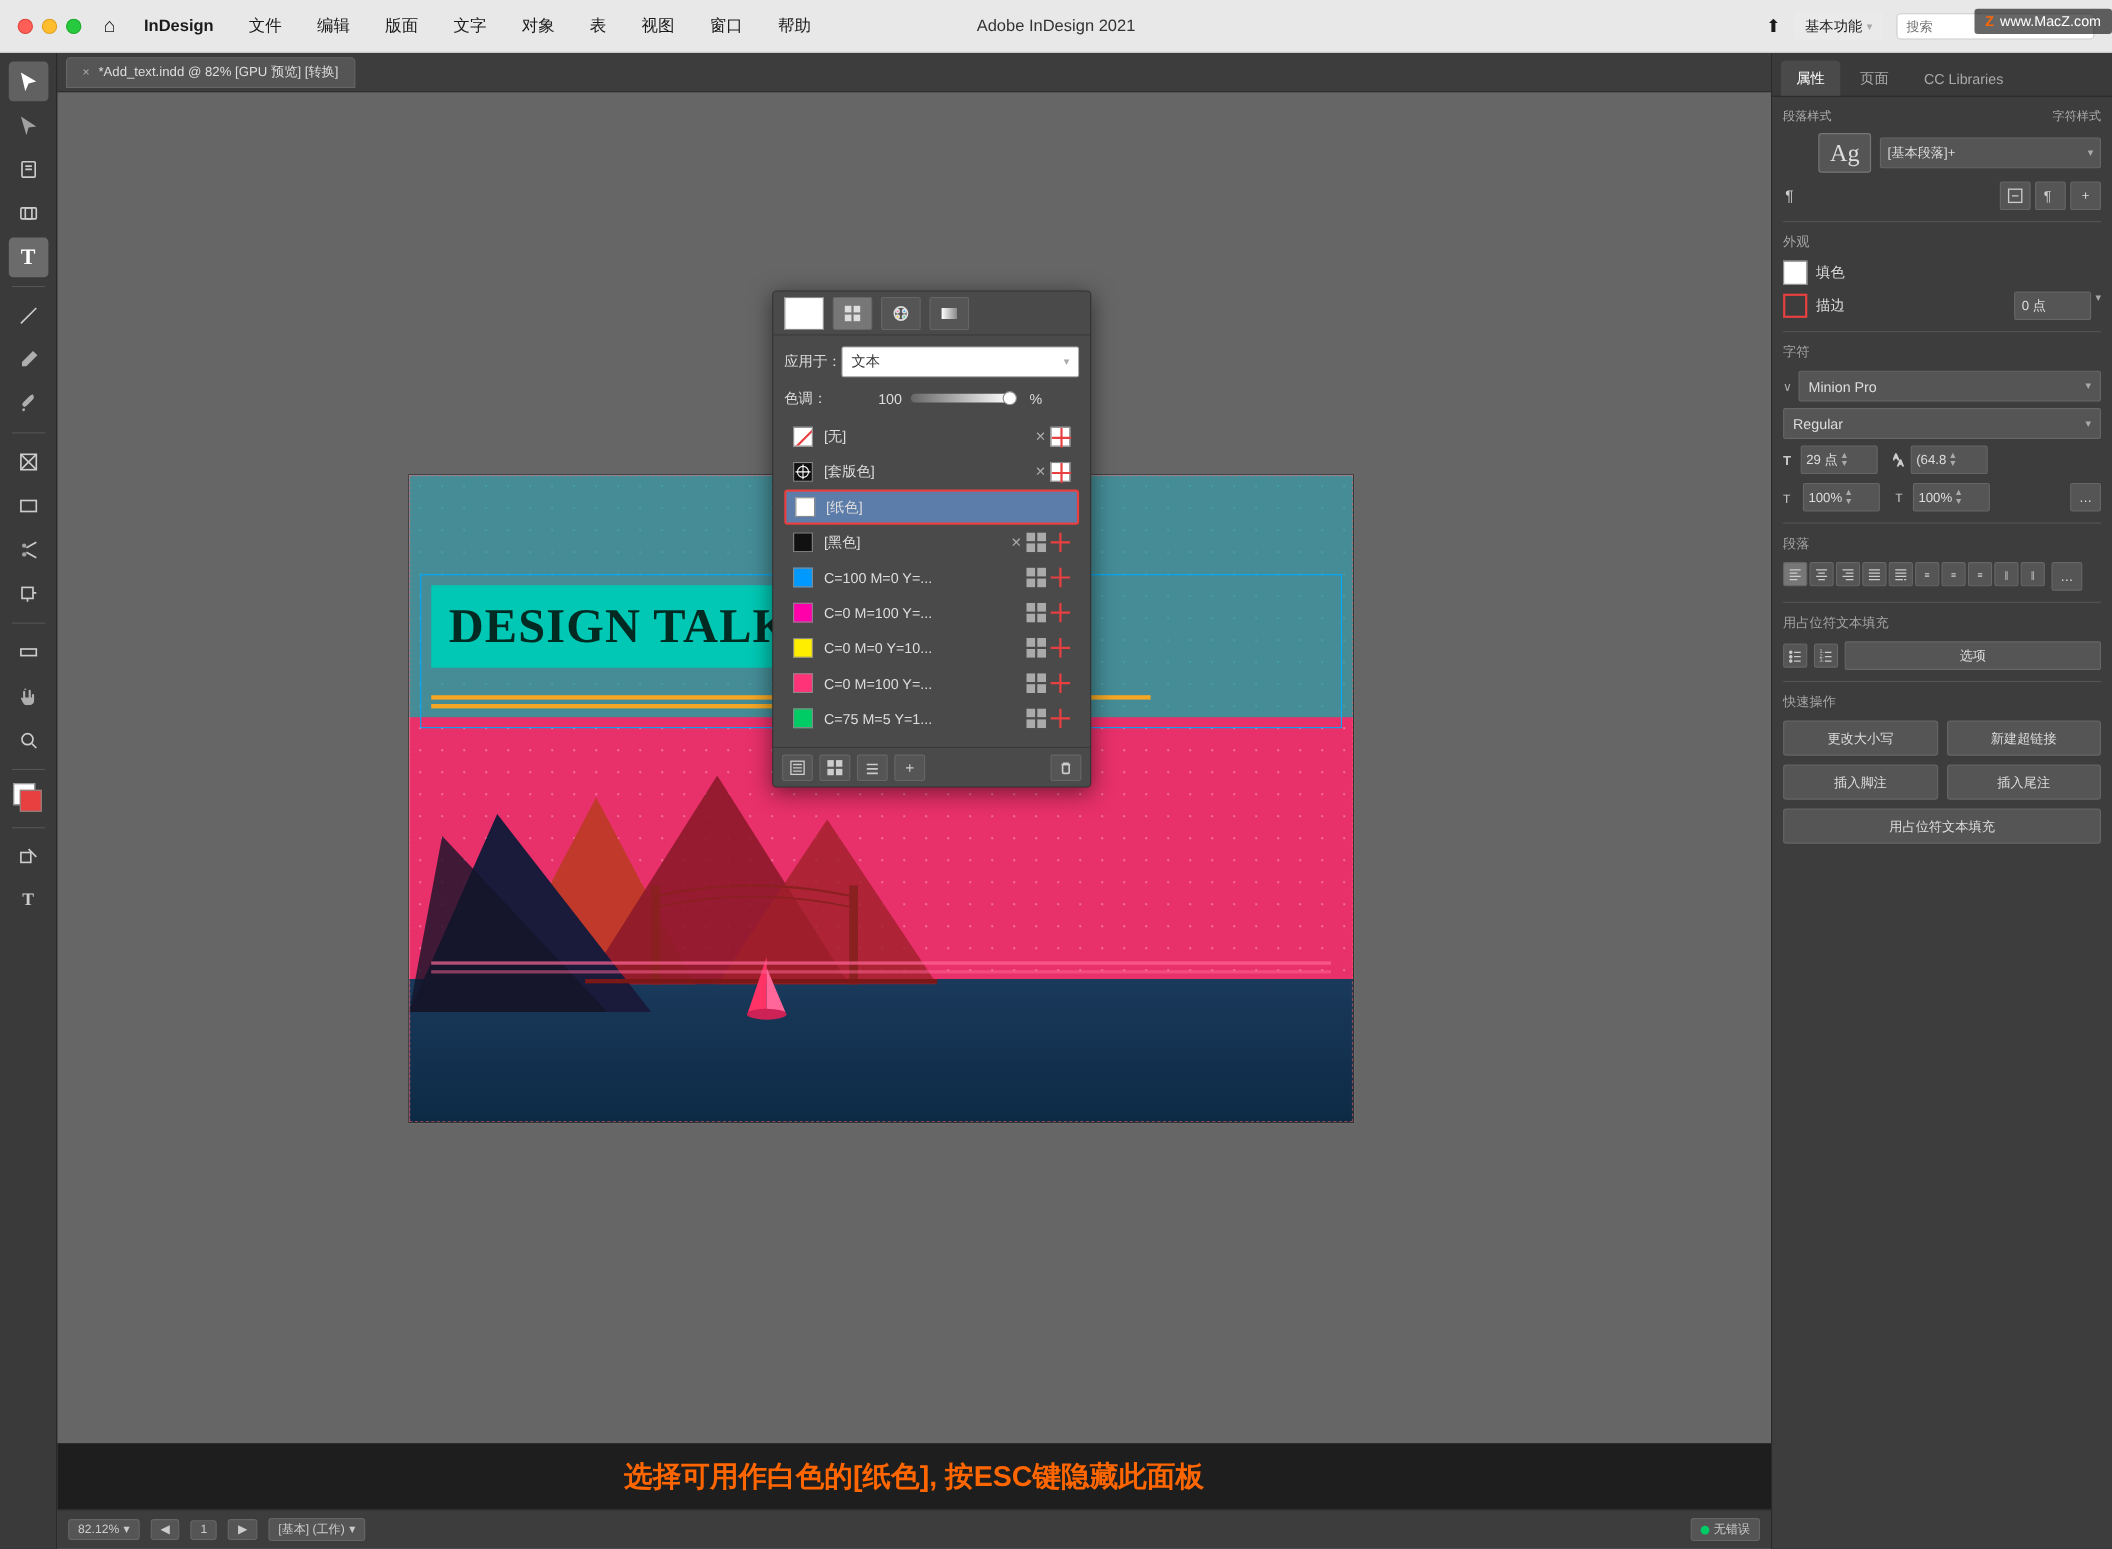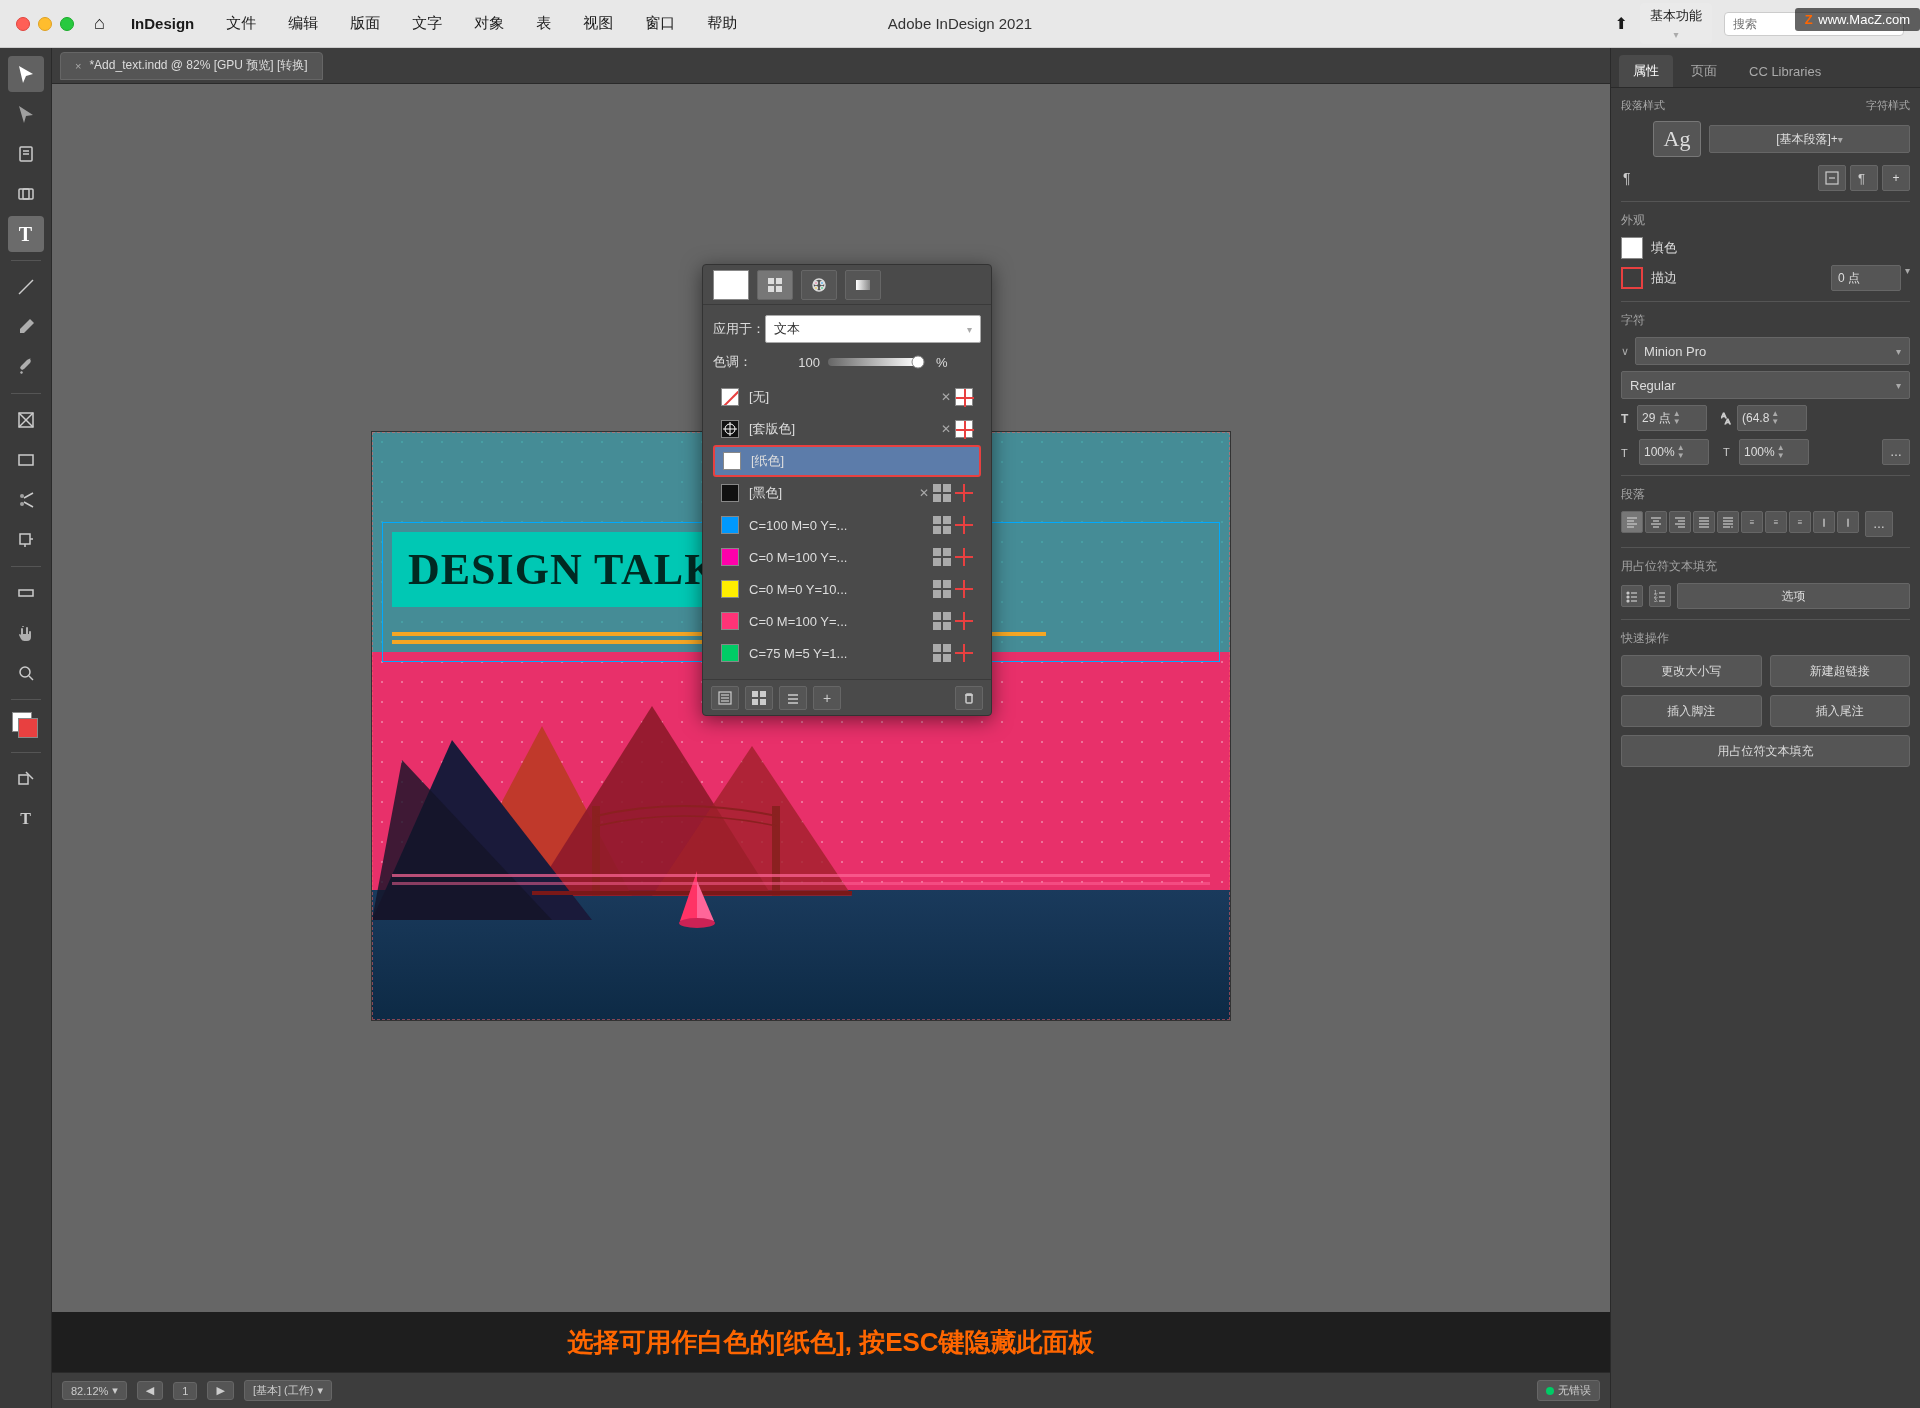--- a/index.html
+++ b/index.html
@@ -436,21 +436,21 @@
     .prop-dropdown {
       height: 28px;
       background: #555;
       border: 1px solid #666;
       border-radius: 2px;
       padding: 0 6px;
       font-size: 12px;
       color: #ddd;
       display: flex;
       align-items: center;
-      justify-content: center;
+      justify-content: space-between;
       cursor: pointer;
       flex: 1;
     }
     .chevron-down { font-size: 10px; color: #aaa; }
 
     
     .ag-box {
       width: 48px;
       height: 36px;
       background: #555;
@@ -625,21 +625,20 @@
     
     .workspace-selector {
       display: flex;
       align-items: center;
       gap: 4px;
       padding: 4px 10px;
       background: rgba(255,255,255,0.1);
       border-radius: 4px;
       cursor: pointer;
       font-size: 13px;
-      flex-direction: column;
     }
 
     
     .search-box {
       width: 180px;
       height: 24px;
       background: #fff;
       border: 1px solid #ccc;
       border-radius: 4px;
       padding: 0 8px;

